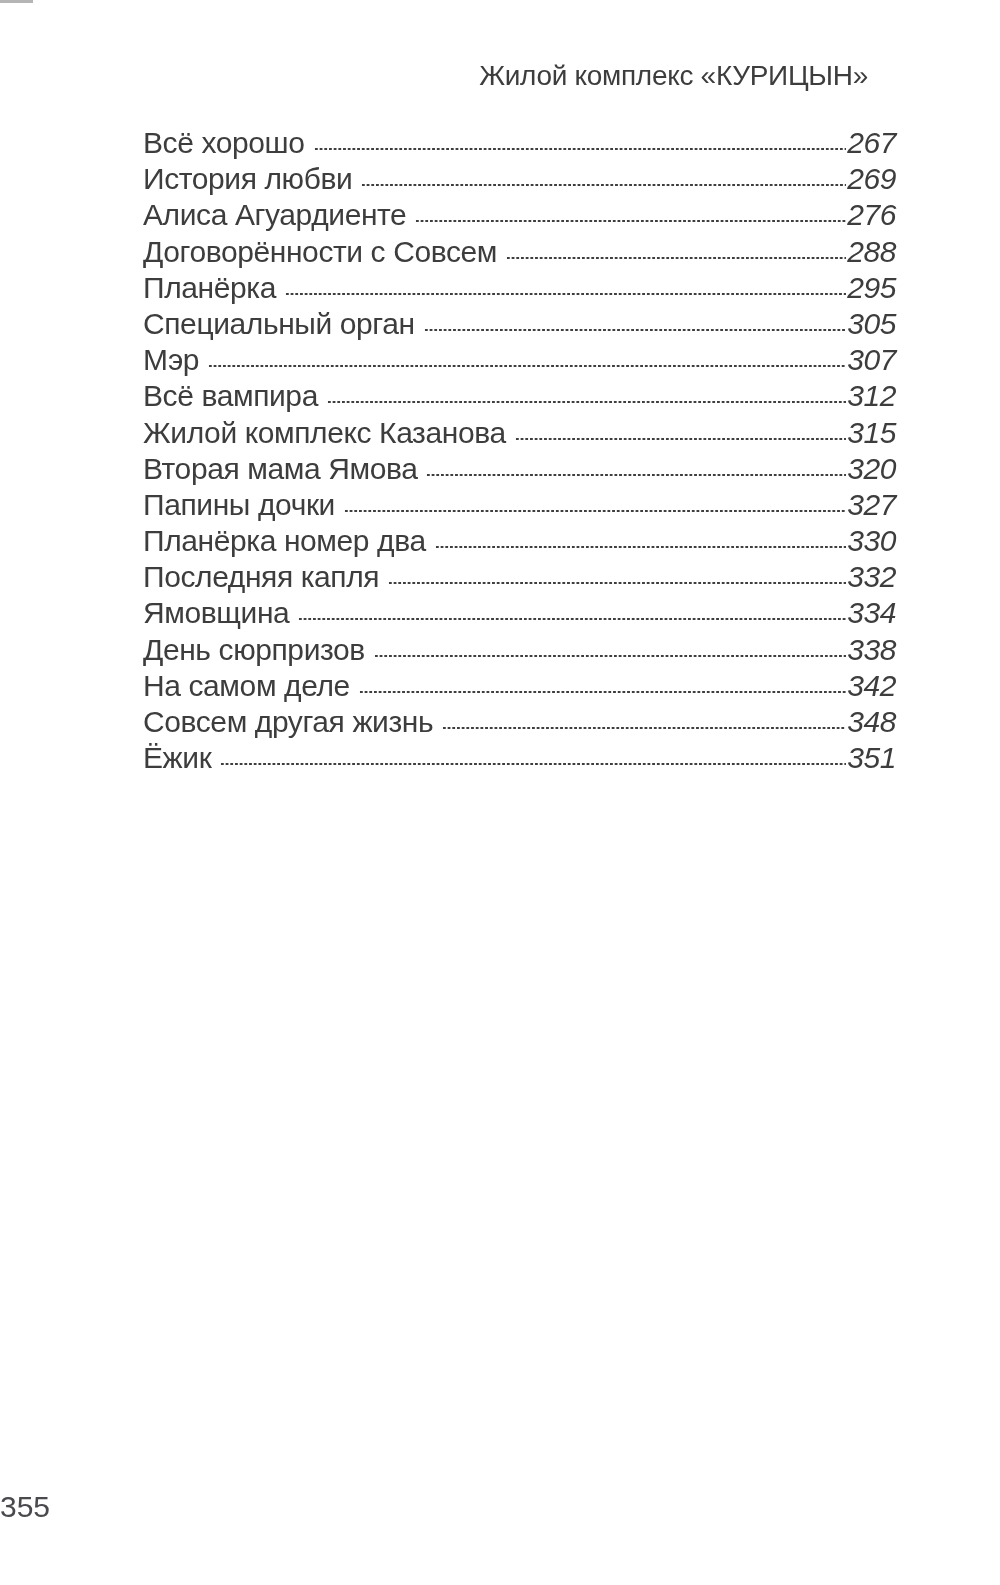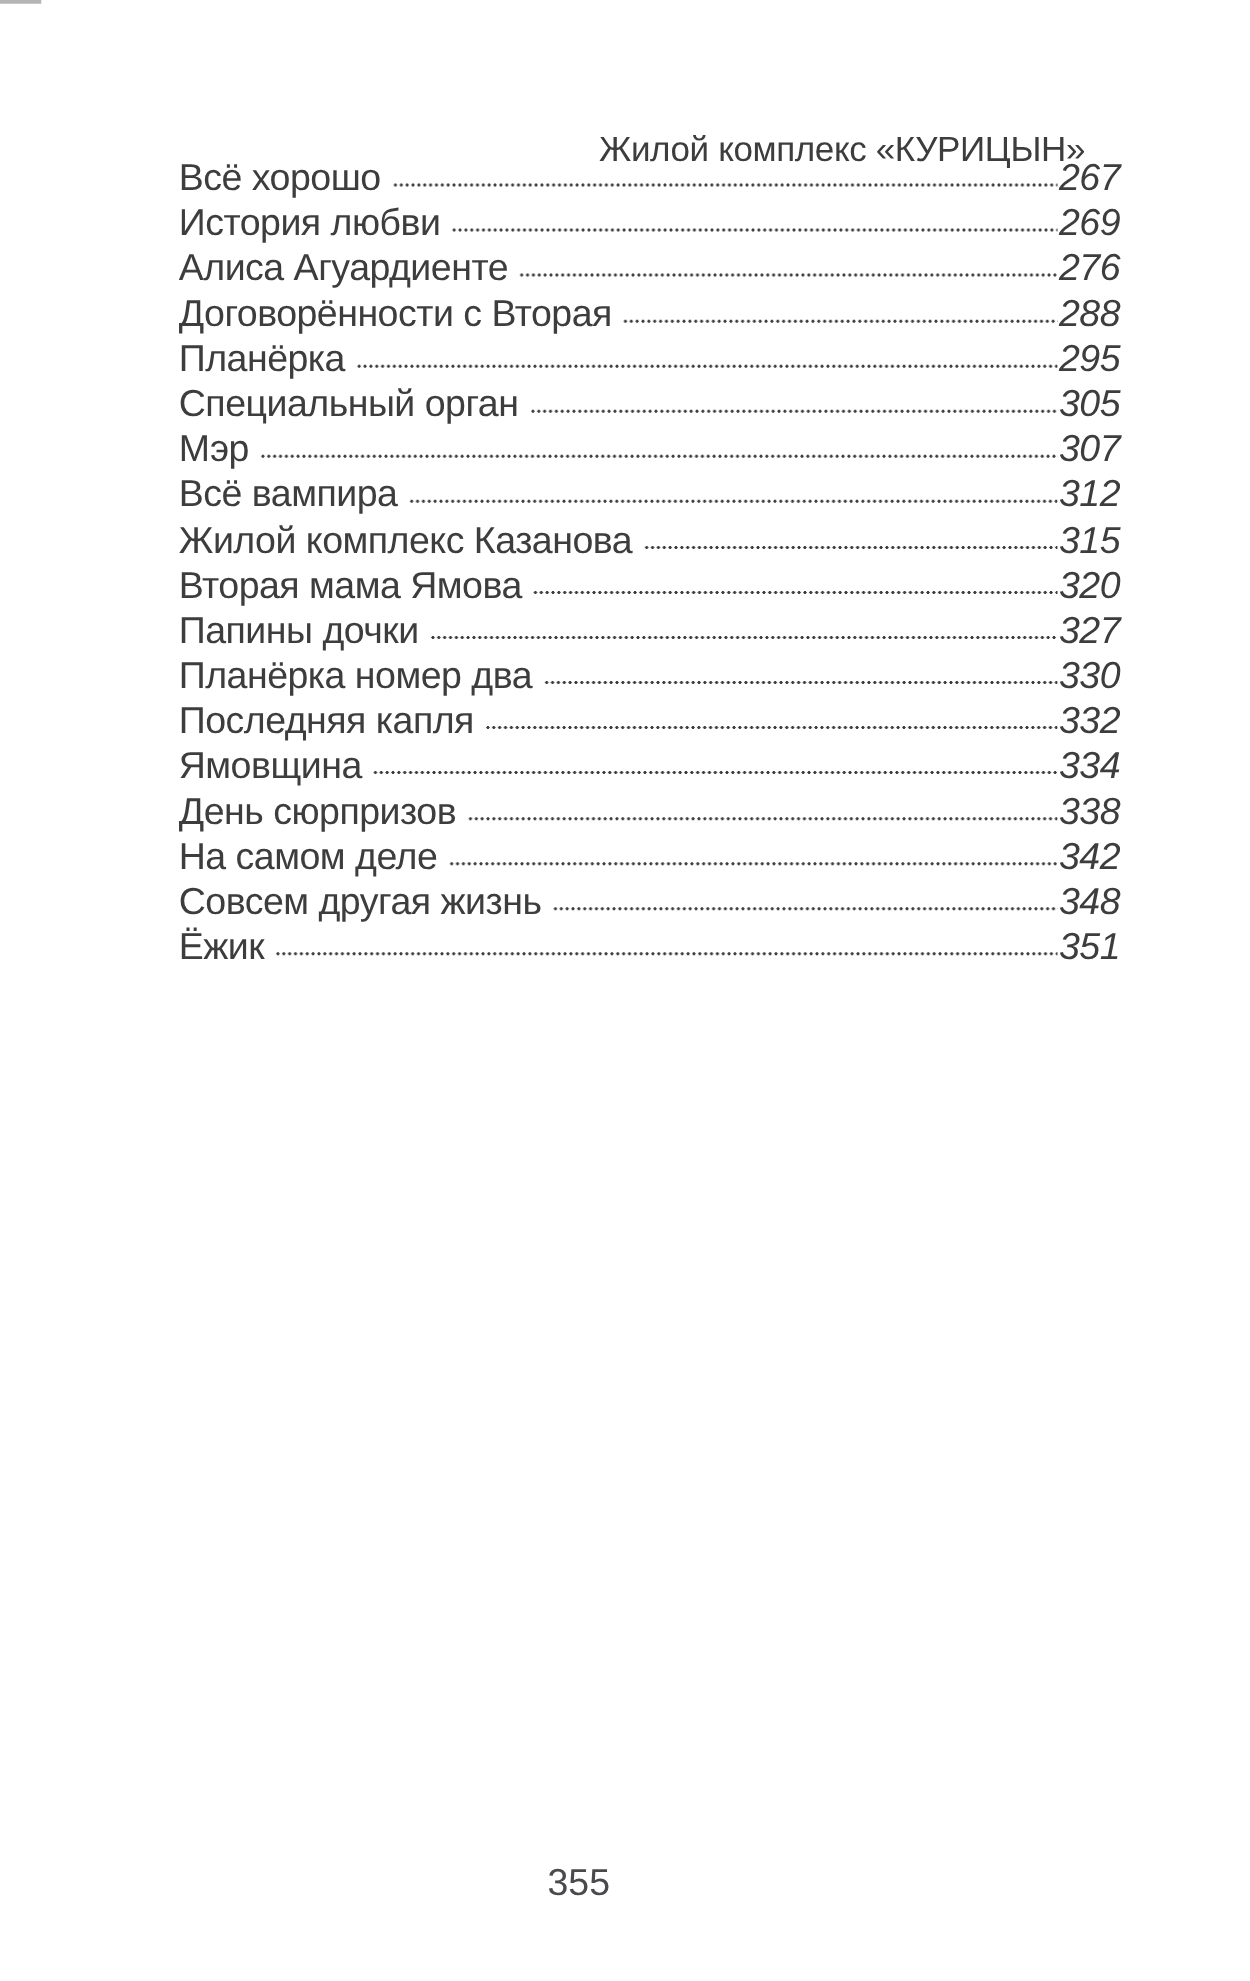--- a/index.html
+++ b/index.html
@@ -25,21 +25,20 @@
   }
   .running-header {
     position: absolute;
     top: 60px;
     left: 115px;
     width: 753px;
     text-align: right;
     font-size: 28px;
     letter-spacing: -0.3px;
     white-space: nowrap;
-    margin-top: 44px;
   }
   .toc-list {
     position: absolute;
     top: 126px;
     left: 115px;
     width: 753px;
     margin-left: 28px;
   }
   .toc-row {
     display: flex;
@@ -67,21 +66,20 @@
     white-space: nowrap;
     flex: 0 0 auto;
     padding-left: 1px;
     font-style: italic;
   }
   .page-footer {
     position: absolute;
     top: 1490px;
     left: 0;
     width: 926px;
-    text-align: center;
     font-size: 30px;
     color: #4a4a4e;
   }
 </style>
 </head>
 <body>
 
 <div class="scan-artifact"></div>
 
 <div class="running-header">Жилой комплекс «КУРИЦЫН»</div>
@@ -99,21 +97,21 @@
     <span class="toc-page">269</span>
   </div>
 
   <div class="toc-row">
     <span class="toc-title">Алиса Агуардиенте</span>
     <span class="toc-leader"></span>
     <span class="toc-page">276</span>
   </div>
 
   <div class="toc-row">
-    <span class="toc-title">Договорённости с Вторая</span>
+    <span class="toc-title">Договорённости с Совсем</span>
     <span class="toc-leader"></span>
     <span class="toc-page">288</span>
   </div>
 
   <div class="toc-row">
     <span class="toc-title">Планёрка</span>
     <span class="toc-leader"></span>
     <span class="toc-page">295</span>
   </div>
 

